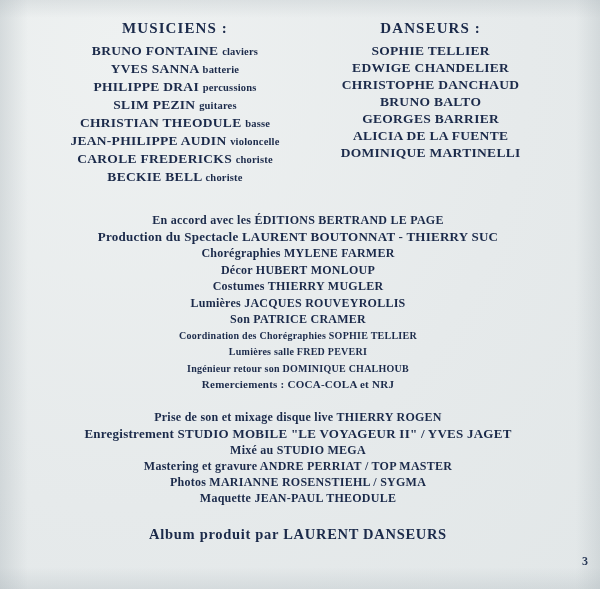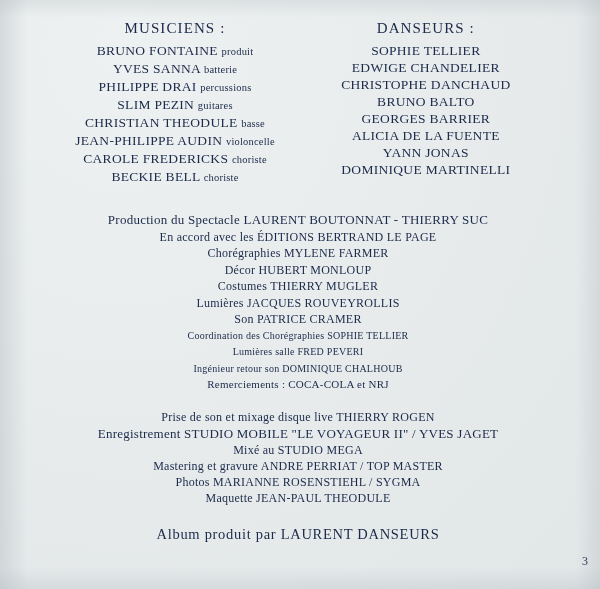--- a/index.html
+++ b/index.html
@@ -32,20 +32,21 @@
       linear-gradient(to bottom, rgba(170,180,185,0.25) 0px, rgba(170,180,185,0.0) 18px),
       linear-gradient(to top, rgba(175,185,190,0.30) 0px, rgba(175,185,190,0.0) 22px);
     pointer-events: none;
   }
   .content {
     position: relative;
     width: 600px;
     height: 575px;
     box-sizing: border-box;
     padding: 14px 20px 10px 16px;
+    font-weight: bold;
   }
 
   
   .credit-columns {
     display: flex;
     justify-content: center;
     gap: 56px;
     margin-top: 6px;
   }
   .credit-col {
@@ -103,21 +104,21 @@
 
 <div class="page">
   <div class="content">
 
     <div class="credit-columns">
 
       <div class="credit-col">
         <div class="col-heading">MUSICIENS :</div>
         <div class="credit-line">
           <span>BRUNO FONTAINE</span>
-          <span class="role">produit</span>
+          <span class="role">claviers</span>
         </div>
         <div class="credit-line">
           <span>YVES SANNA</span>
           <span class="role">batterie</span>
         </div>
         <div class="credit-line">
           <span>PHILIPPE DRAI</span>
           <span class="role">percussions</span>
         </div>
         <div class="credit-line">
@@ -143,29 +144,28 @@
       </div>
 
       <div class="credit-col">
         <div class="col-heading">DANSEURS :</div>
         <div class="credit-line">SOPHIE TELLIER</div>
         <div class="credit-line">EDWIGE CHANDELIER</div>
         <div class="credit-line">CHRISTOPHE DANCHAUD</div>
         <div class="credit-line">BRUNO BALTO</div>
         <div class="credit-line">GEORGES BARRIER</div>
         <div class="credit-line">ALICIA DE LA FUENTE</div>
-        <div class="credit-line">YANN JONAS</div>
         <div class="credit-line">DOMINIQUE MARTINELLI</div>
       </div>
 
     </div>
 
     <div class="block b1">
+      <div class="l s12">En accord avec les ÉDITIONS BERTRAND LE PAGE</div>
       <div class="l s13">Production du Spectacle LAURENT BOUTONNAT - THIERRY SUC</div>
-      <div class="l s12">En accord avec les ÉDITIONS BERTRAND LE PAGE</div>
       <div class="l s12">Chorégraphies MYLENE FARMER</div>
       <div class="l s12">Décor HUBERT MONLOUP</div>
       <div class="l s12">Costumes THIERRY MUGLER</div>
       <div class="l s12">Lumières JACQUES ROUVEYROLLIS</div>
       <div class="l s12">Son PATRICE CRAMER</div>
       <div class="l s10">Coordination des Chorégraphies SOPHIE TELLIER</div>
       <div class="l s10">Lumières salle FRED PEVERI</div>
       <div class="l s10">Ingénieur retour son DOMINIQUE CHALHOUB</div>
     </div>
 

